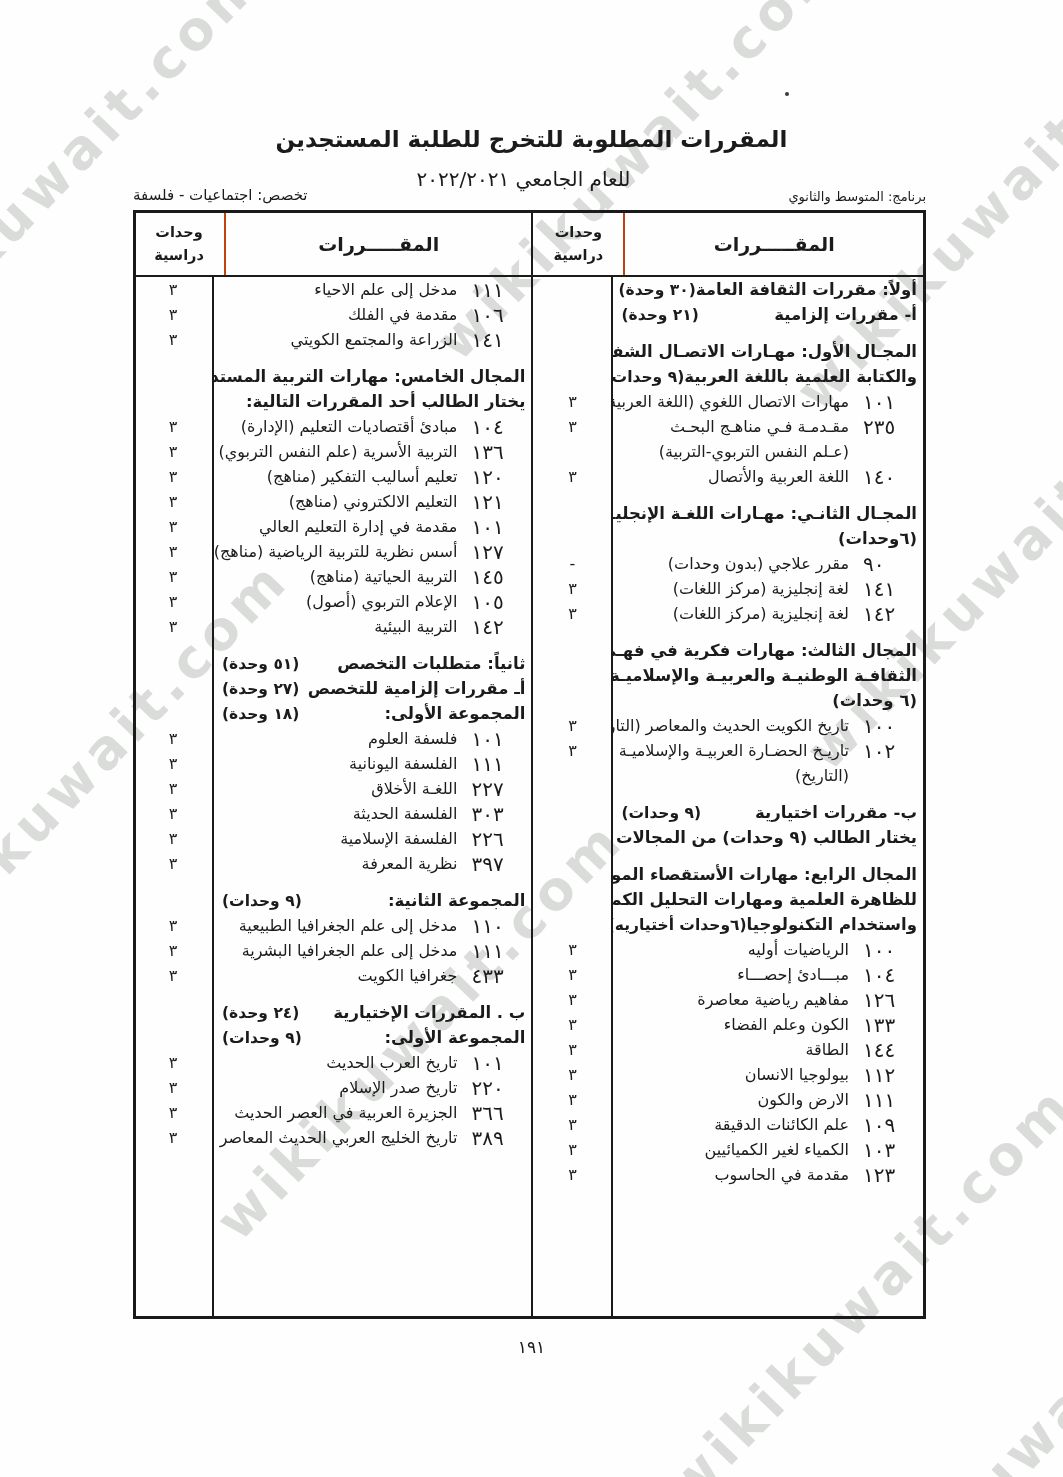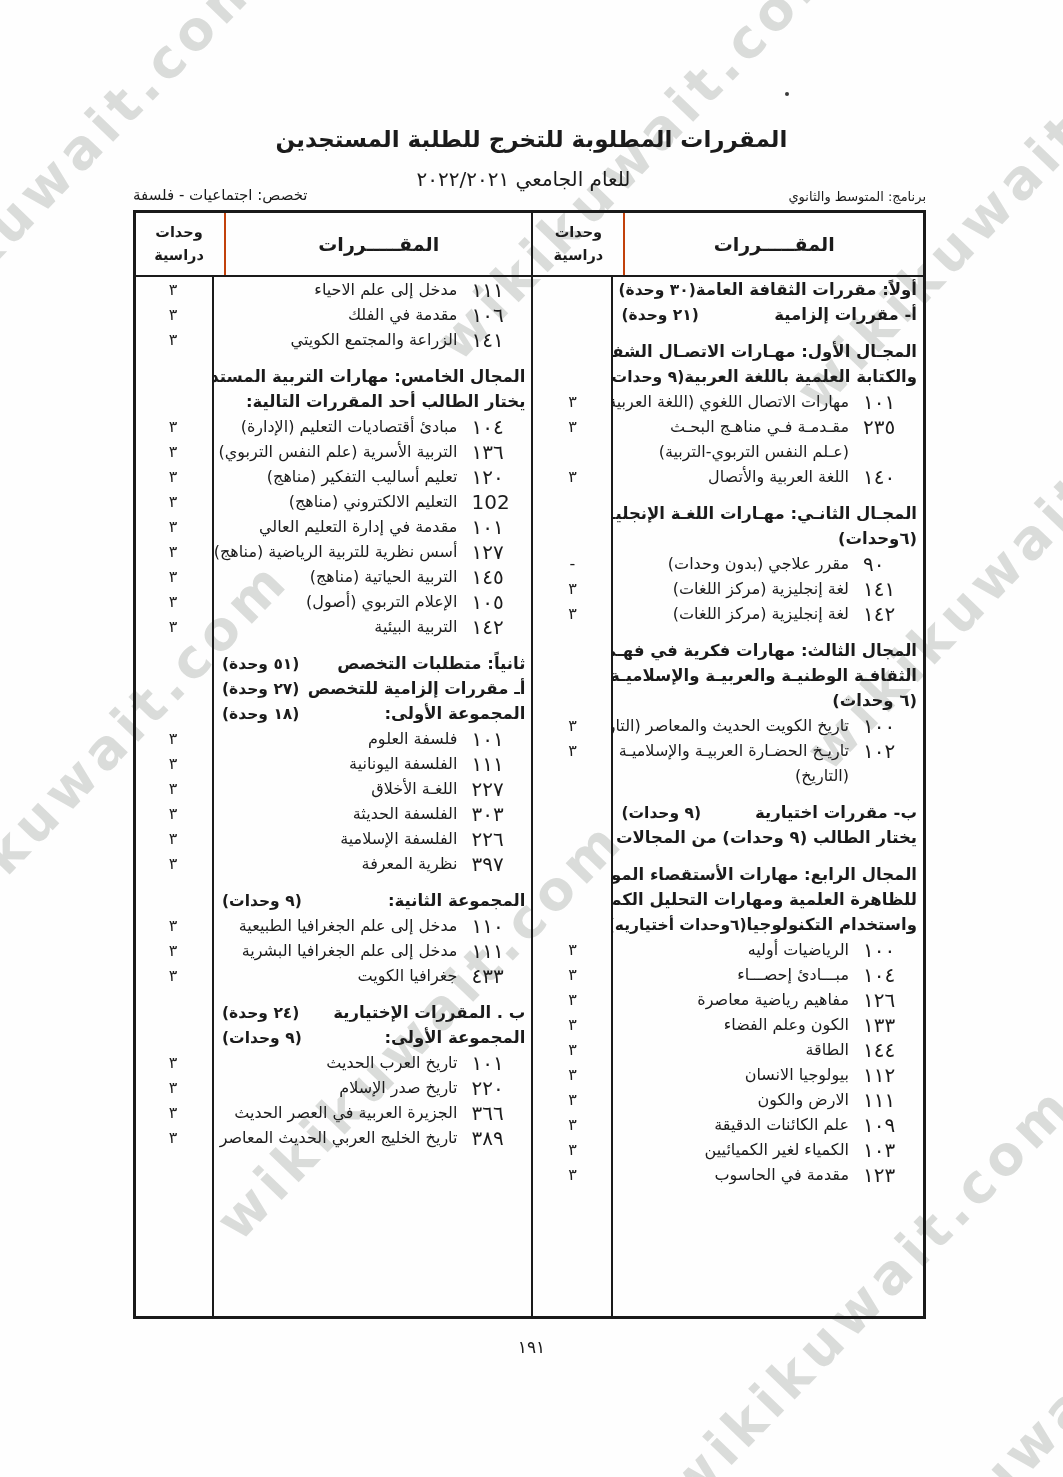--- a/index.html
+++ b/index.html
@@ -503,21 +503,21 @@
             <div class="cell-course">
               <span class="cnum">١٢٠</span>
               <span class="cname">تعليم أساليب التفكير (مناهج)</span>
             </div>
             <div class="cell-units">
               <span>٣</span>
             </div>
           </div>
           <div class="row course">
             <div class="cell-course">
-              <span class="cnum">102</span>
+              <span class="cnum">١٢١</span>
               <span class="cname">التعليم الالكتروني (مناهج)</span>
             </div>
             <div class="cell-units">
               <span>٣</span>
             </div>
           </div>
           <div class="row course">
             <div class="cell-course">
               <span class="cnum">١٠١</span>
               <span class="cname">مقدمة في إدارة التعليم العالي</span>

